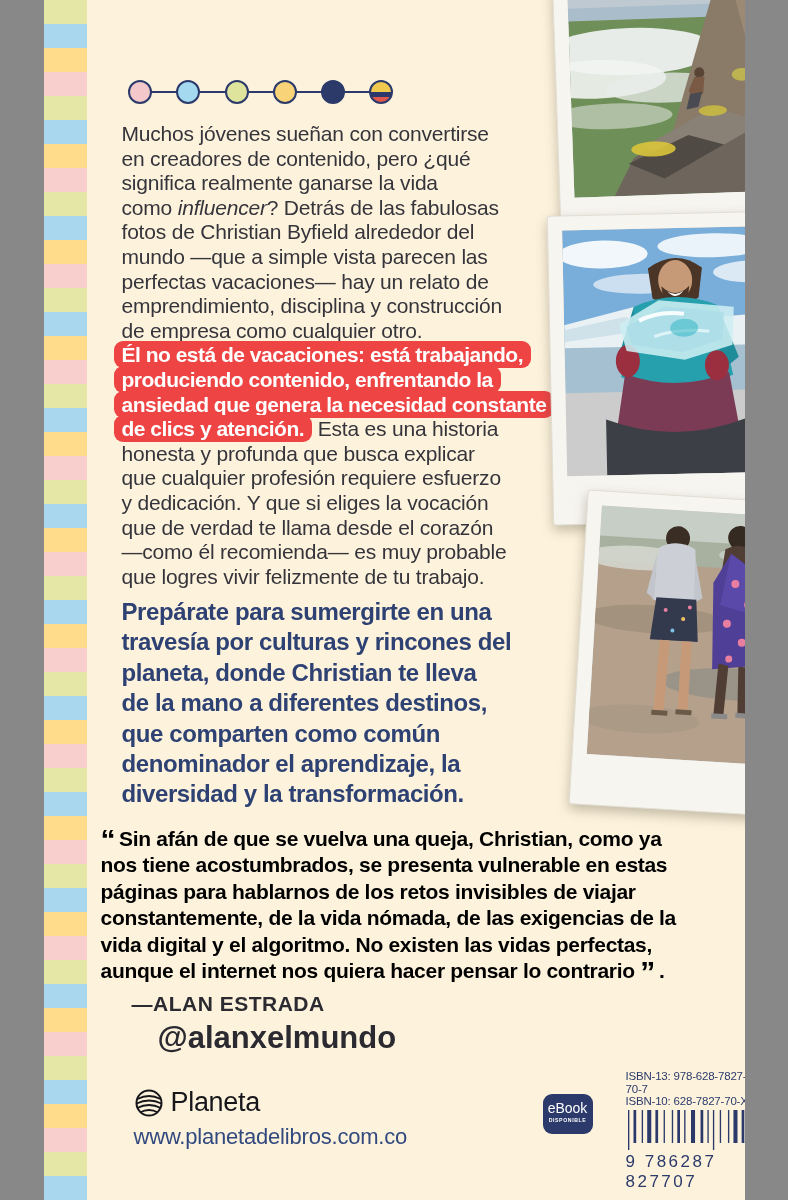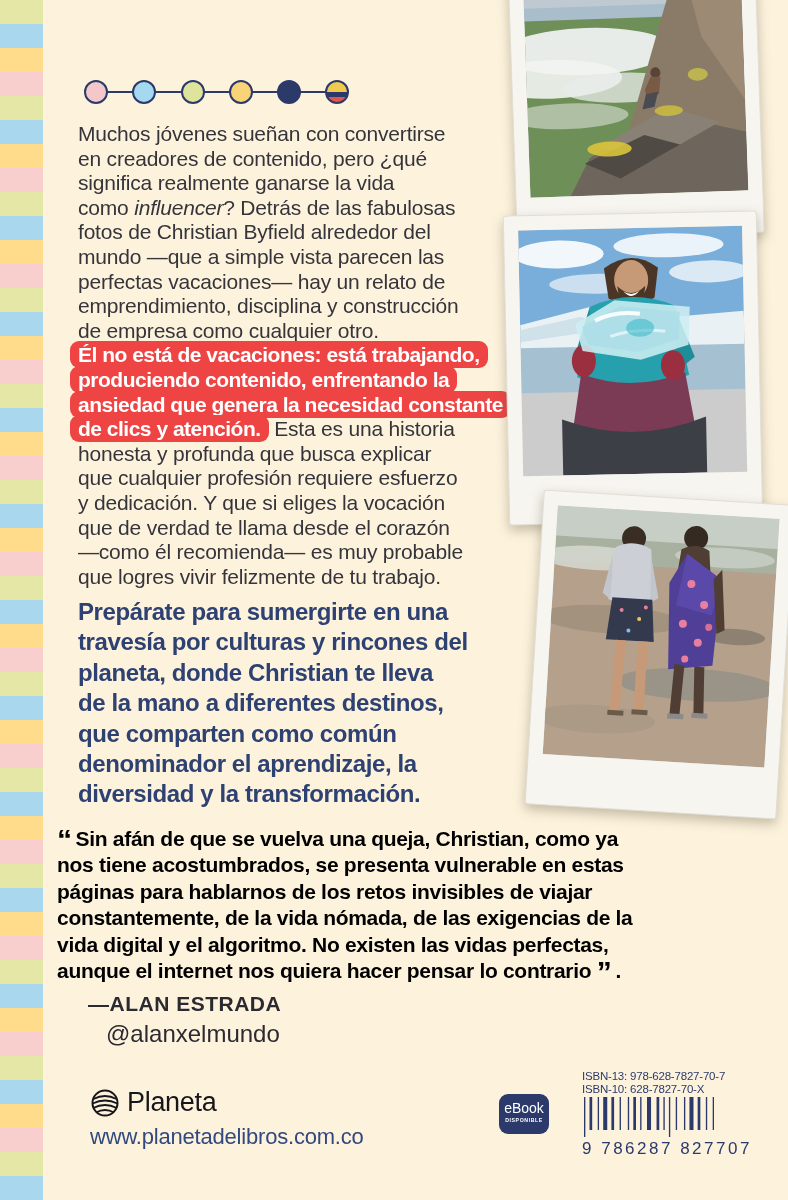--- a/index.html
+++ b/index.html
@@ -1,17 +1,17 @@
 <!DOCTYPE html>
 <html><head>
 <meta charset="utf-8">
 <style>
   html,body{margin:0;padding:0;background:#888;}
   .cover{
-    position:relative;width:788px;height:1200px;margin:0 auto;
+    position:relative;width:701px;height:1200px;margin:0 auto;
     background:#fdf3dd;overflow:hidden;
     font-family:"Liberation Sans",sans-serif;color:#35343b;
   }
   
   .stripes{
     position:absolute;left:0;top:0;width:43px;height:1200px;
     background:repeating-linear-gradient(180deg,
       #e5e7a6 0 24px,#a9d7ee 24px 48px,#ffdc8c 48px 72px,#f8cfcd 72px 96px);
   }
   
@@ -40,21 +40,21 @@
   }
   
   .quote{
     position:absolute;left:57px;top:826px;width:700px;
     font-size:21px;line-height:26.4px;font-weight:700;letter-spacing:-0.3px;
     color:#000000;white-space:pre-line;z-index:3;
   }
   .qmark{font-size:30px;line-height:0;letter-spacing:-2px;vertical-align:-4px;}
   .attrib{position:absolute;left:88px;top:992px;z-index:1;}
   .attrib .author{font-size:21px;font-weight:700;letter-spacing:0.5px;color:#2b2a30;}
-  .attrib .handle{font-size:24px;margin-top:4px;margin-left:18px;color:#2b2a30;}
+  .attrib .handle{font-size:31px;margin-top:4px;margin-left:26px;color:#2b2a30;font-weight:bold;}
   
   .planeta{position:absolute;left:90px;top:1087px;display:flex;align-items:center;gap:7px;z-index:1;justify-content:space-between;}
   .planeta .name{font-size:27px;color:#17161b;letter-spacing:-0.3px;}
   .website{position:absolute;left:90px;top:1124px;font-size:22px;font-weight:400;
     letter-spacing:-0.2px;color:#32497f;z-index:1;}
   .ebook{
     position:absolute;left:499px;top:1094px;width:50px;height:40px;border-radius:9px;
     background:#2b3a6b;color:#fff;text-align:center;z-index:1;
   }
   .ebook .eb1{font-size:14px;margin-top:6px;}

